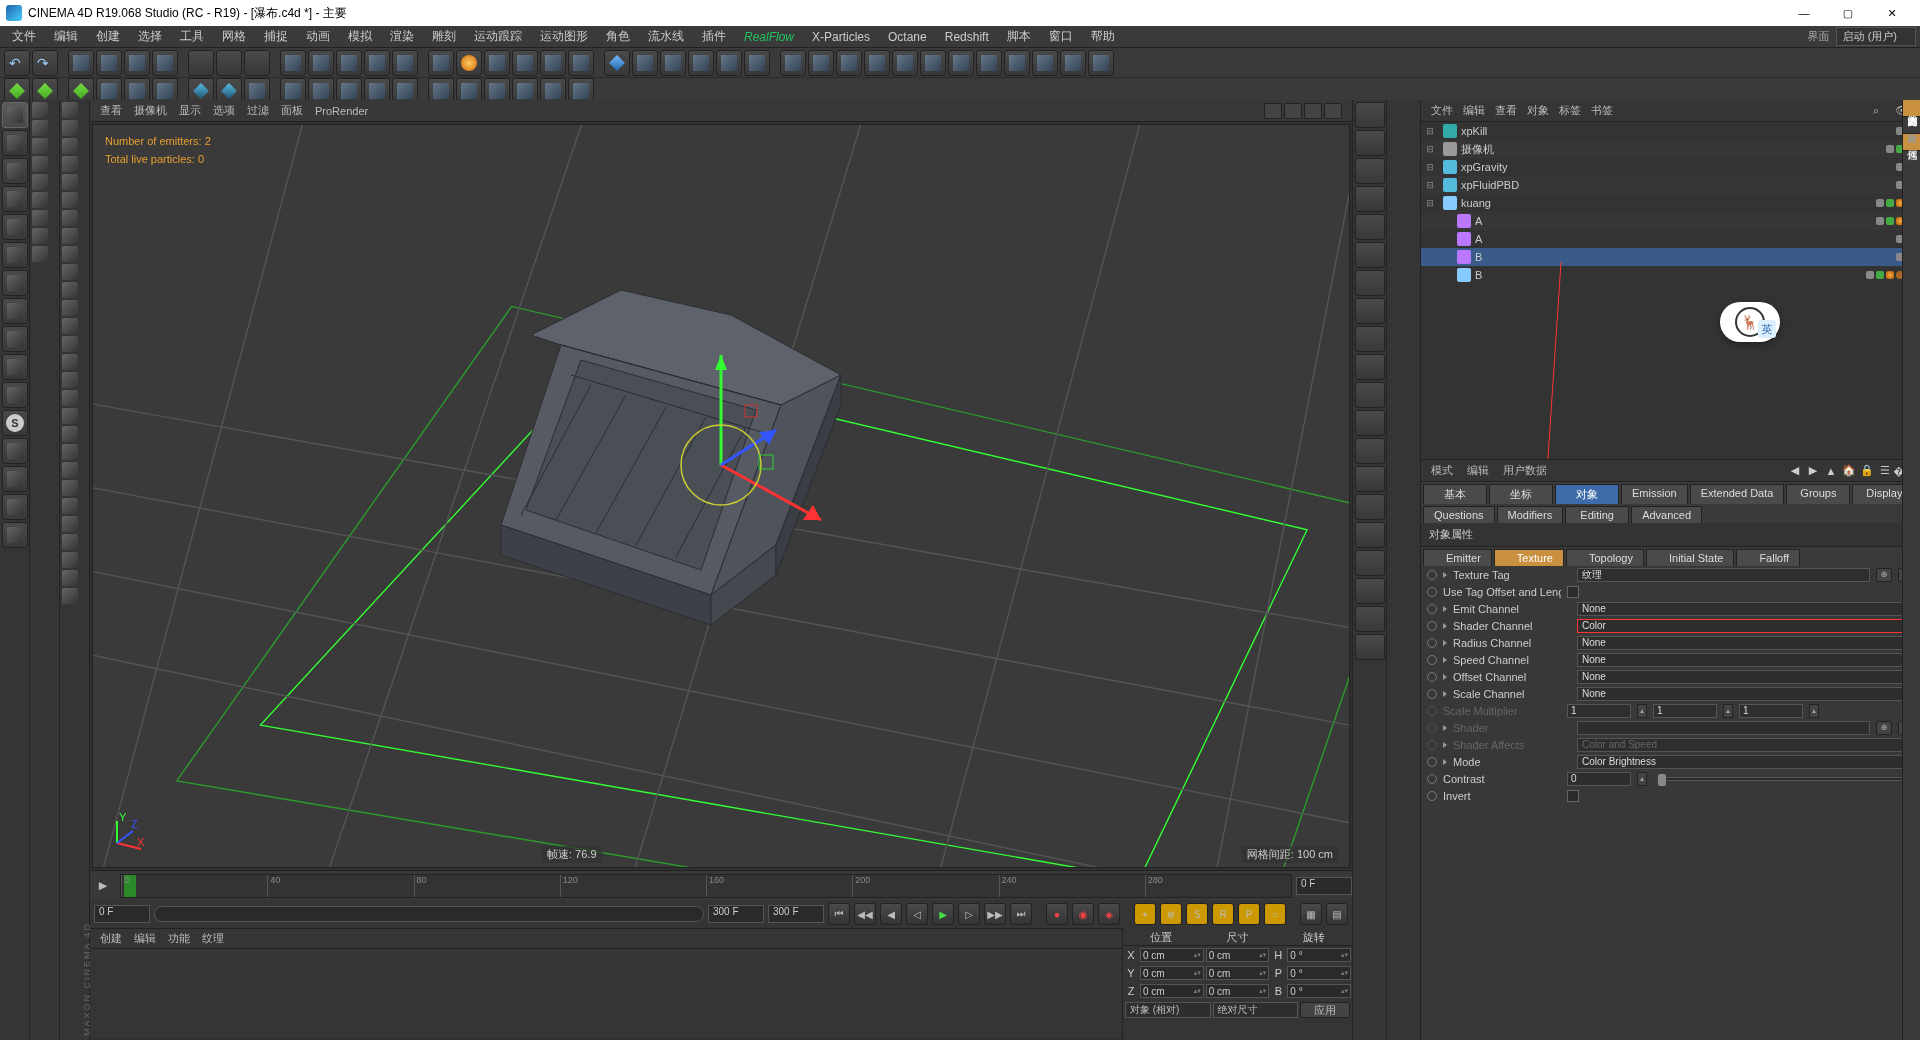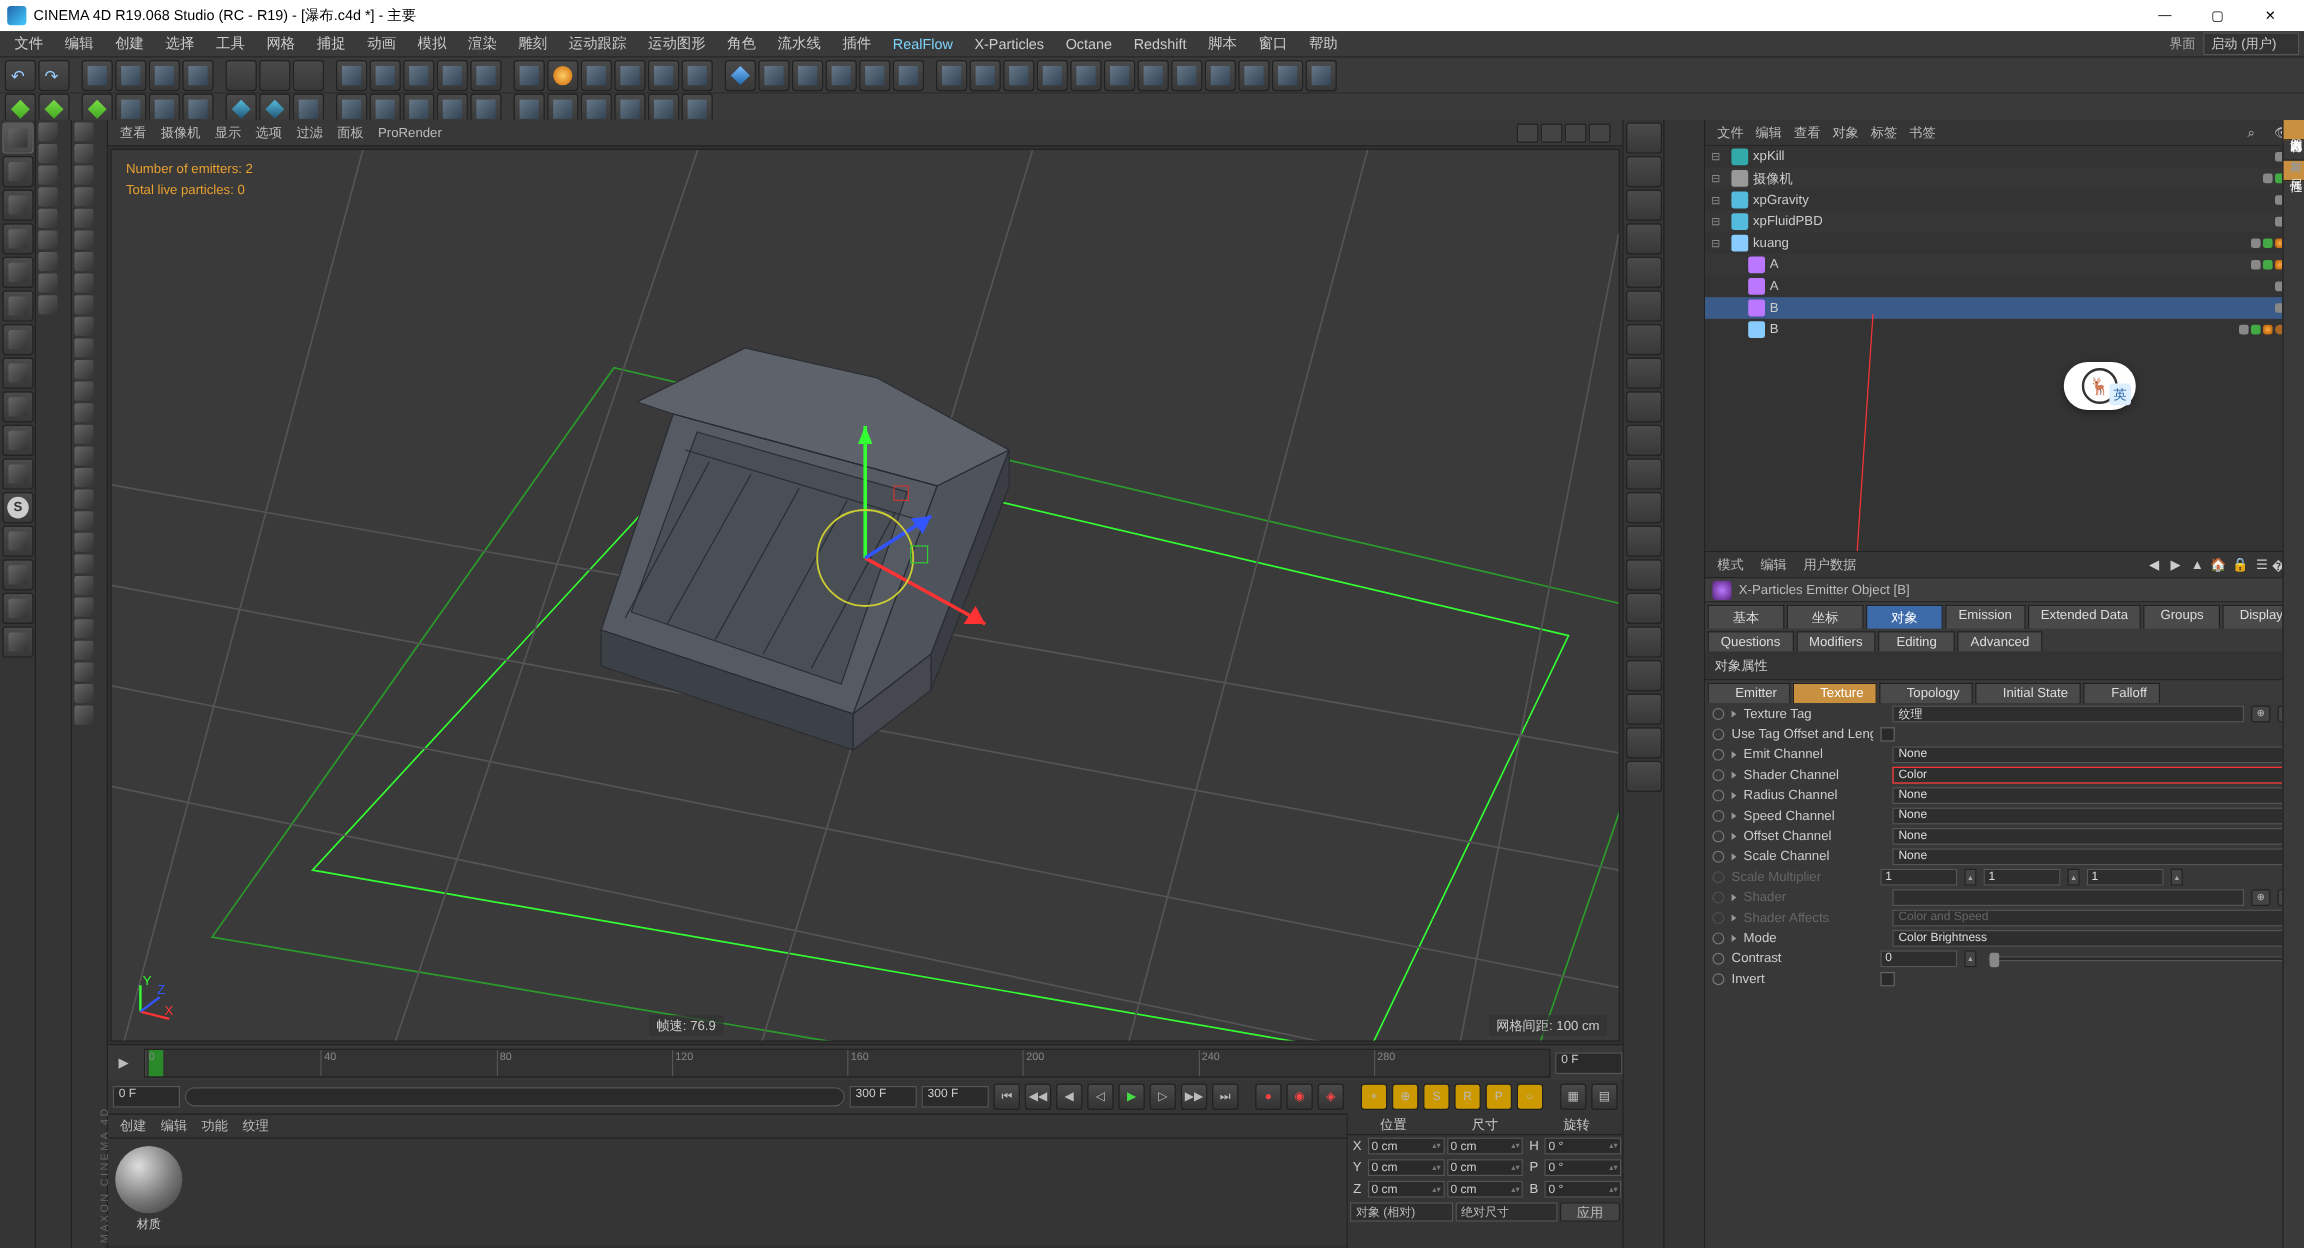--- a/index.html
+++ b/index.html
@@ -7,21 +7,21 @@
 
 
 .titlebar { height:26px; background:#fff; display:flex; align-items:center; padding:0 6px; color:#000; }
 .titlebar .app-icon { width:16px; height:16px; background:linear-gradient(135deg,#26a,#4cf); border-radius:3px; margin-right:6px; }
 .titlebar .title { color:#000; font-size:12px; flex:1; }
 .titlebar .winbtn { width:44px; height:26px; display:flex; align-items:center; justify-content:center; color:#000; }
 
 
 .menubar { height:22px; background:#3a3a3a; display:flex; align-items:center; padding:0 4px; gap:2px; border-bottom:1px solid #222; }
 .menubar .mi { padding:2px 8px; color:#ccc; font-size:12px; }
-.menubar .mi.hl { color:#7dd3fc; }
+.menubar .mi.hl { color:#22c55e;font-style:italic; }
 .menubar .spacer { flex:1; }
 .menubar .layout-label { color:#aaa; margin-right:4px; font-size:11px; }
 .menubar .layout-dd { background:#333; border:1px solid #555; padding:1px 18px 1px 6px; color:#ccc; position:relative; }
 
 
 .toolbar-row { height:30px; background:#3a3a3a; display:flex; align-items:center; padding:0 4px; gap:2px; border-bottom:1px solid #2a2a2a; }
 .tbtn { width:26px; height:26px; background:linear-gradient(#4a4a4a,#383838); border:1px solid #222; border-radius:3px; display:flex; align-items:center; justify-content:center; position:relative; }
 .tbtn .ico { width:16px; height:16px; }
 .sep { width:6px; }
 
@@ -696,26 +696,20 @@
 
     <div style="display:flex; height:112px;">
       <div class="matmgr" style="flex:1;position:relative;">
         <div class="matmgr-left">
           <div class="matmgr-menu" id="matmenu">
               <div>创建</div>
               <div>编辑</div>
               <div>功能</div>
               <div>纹理</div>
             </div>
-          <div class="mat-area">
-            <div style="display:flex;flex-direction:column;align-items:center;">
-              <div class="mat-ball"></div>
-              <div class="mat-label">材质</div>
-            </div>
-          </div>
         </div>
         <div class="mat-watermark">MAXON  CINEMA 4D</div>
       </div>
       <div class="coordpanel">
         <div class="chdr" id="coordhdr">
             <div>位置</div>
             <div>尺寸</div>
             <div>旋转</div>
           </div>
         <div id="coordrows">
@@ -924,24 +918,20 @@
           <div class="amicons">
             <span>◀</span>
             <span>▶</span>
             <span>▲</span>
             <span>🏠</span>
             <span>🔒</span>
             <span>☰</span>
             <span>�ól</span>
           </div>
         </div>
-      <div class="am-header">
-        <div class="hicon"></div>
-        <div>X-Particles Emitter Object [B]</div>
-      </div>
       <div class="tabrow" id="tabs1">
           <div class="tab">基本</div>
           <div class="tab">坐标</div>
           <div class="tab sel">对象</div>
           <div class="tab">Emission</div>
           <div class="tab">Extended Data</div>
           <div class="tab">Groups</div>
           <div class="tab">Display</div>
         </div>
       <div class="tabrow" id="tabs2">

